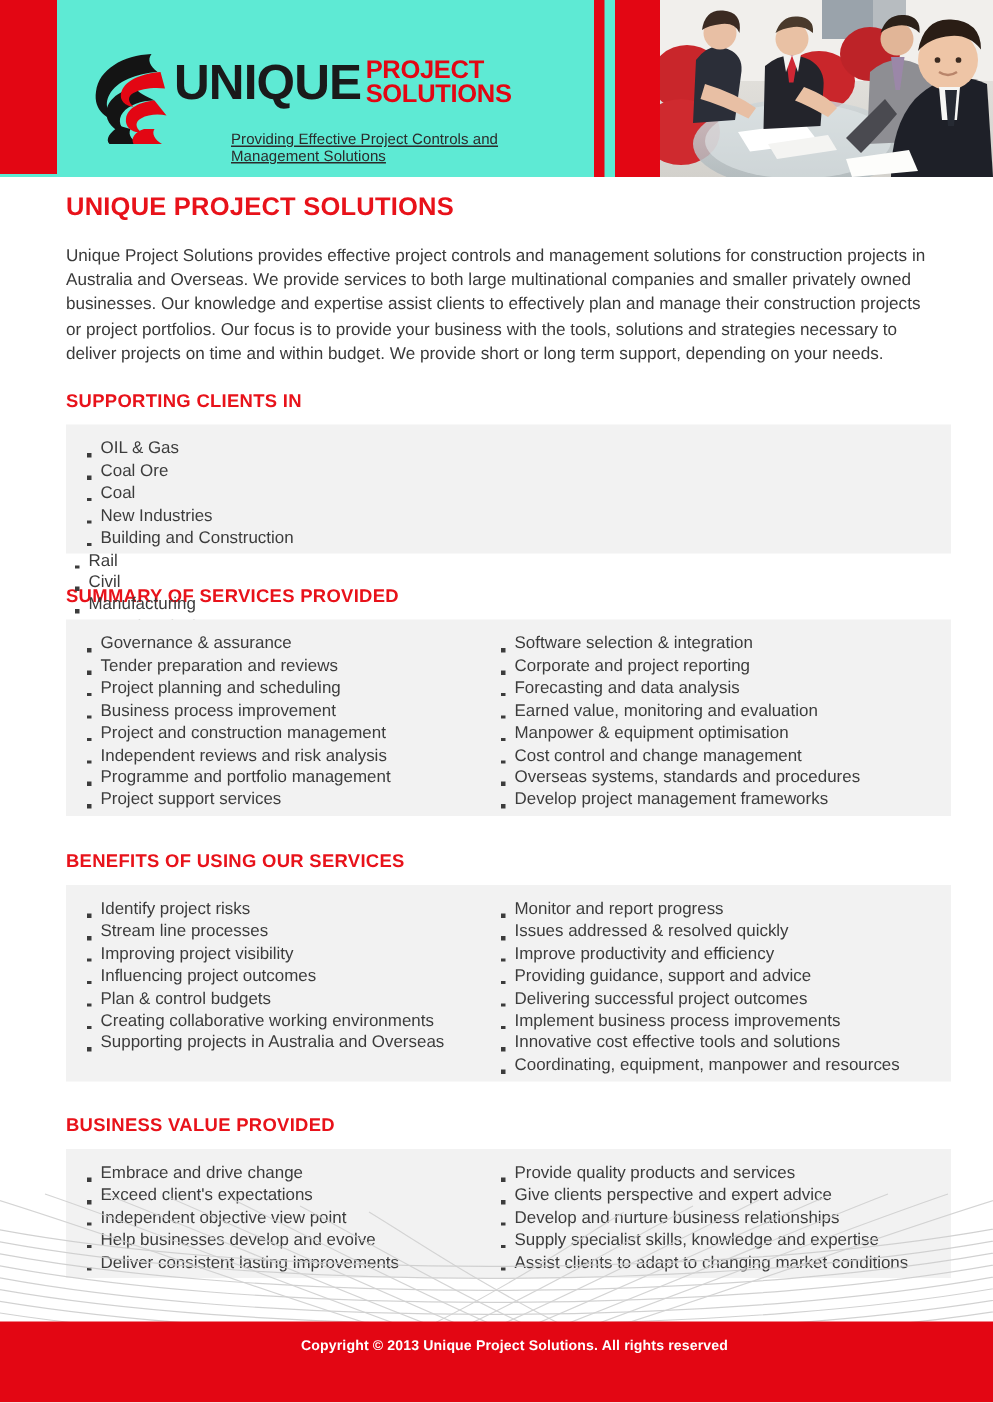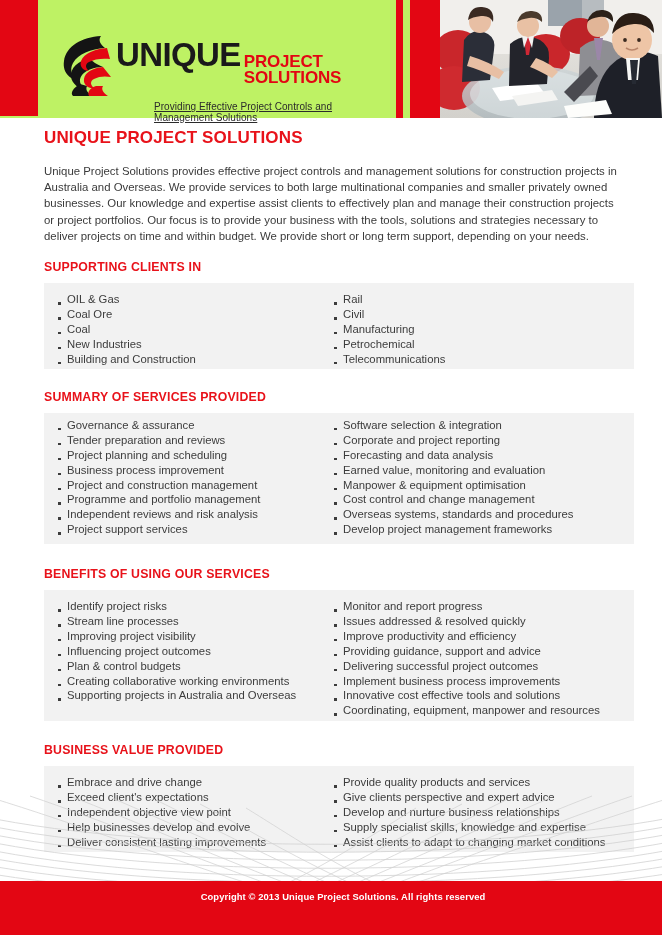--- a/index.html
+++ b/index.html
@@ -18,21 +18,21 @@
     overflow: hidden;
     background: #ffffff;
   }
 
   
   #header {
     position: absolute;
     left: 0; top: 0;
     width: 662px;
     height: 118px;
-    background: #bef264;
+    background: #5eead4;
   }
   .red-bar-left {
     position: absolute;
     left: 0; top: 0;
     width: 38px;
     height: 116px;
     background: #e30613;
   }
   .red-bar-thin {
     position: absolute;
@@ -81,21 +81,21 @@
   .logo-unique {
     font-family: "Liberation Sans", sans-serif;
     font-weight: bold;
     font-size: 33px;
     letter-spacing: -0.6px;
     color: #1a1a1a;
     line-height: 34px;
   }
   .logo-ps {
     margin-left: 3px;
-    margin-top: 16px;
+    margin-top: 1px;
     line-height: 15.5px;
   }
   .logo-project, .logo-solutions {
     font-family: "Liberation Sans", sans-serif;
     font-weight: bold;
     font-size: 17px;
     color: #e30613;
     letter-spacing: -0.2px;
     display: block;
   }
@@ -308,21 +308,21 @@
       </div>
     </div>
   </div>
 
   <div id="content">
     <div class="wrap">
       <h1 class="doc-title">UNIQUE PROJECT SOLUTIONS</h1>
       <p class="intro">Unique Project Solutions provides effective project controls and management solutions for construction projects in Australia and Overseas.  We provide services to both large multinational companies and smaller privately owned businesses. Our knowledge and expertise assist clients to effectively plan and manage their construction projects or project portfolios.  Our focus is to provide your business with the tools, solutions and strategies necessary to deliver projects on time and within budget.  We provide short or long term support, depending on your needs.</p>
 
       <h2 class="section-head" style="margin-top:16px;">SUPPORTING CLIENTS IN</h2>
-      <div class="panel" style="margin-top:9px;height:86px;">
+      <div class="panel" style="margin-top:9px;height:86px;flex-direction:column;">
         <div class="panel-col left">
           <ul class="bl">
             <li>OIL &amp; Gas</li>
             <li>Coal Ore</li>
             <li>Coal</li>
             <li>New Industries</li>
             <li>Building and Construction</li>
           </ul>
         </div>
         <div class="panel-col right">
@@ -330,30 +330,30 @@
             <li>Rail</li>
             <li>Civil</li>
             <li>Manufacturing</li>
             <li>Petrochemical</li>
             <li>Telecommunications</li>
           </ul>
         </div>
       </div>
 
       <h2 class="section-head" style="margin-top:21px;">SUMMARY OF SERVICES PROVIDED</h2>
-      <div class="panel" style="margin-top:9px;height:131px;align-items:center;">
+      <div class="panel" style="margin-top:9px;height:131px;">
         <div class="panel-col left">
           <ul class="bl">
             <li>Governance &amp; assurance</li>
             <li>Tender preparation and reviews</li>
             <li>Project planning and scheduling</li>
             <li>Business process improvement</li>
             <li>Project and construction management</li>
+            <li>Independent reviews and risk analysis</li>
             <li>Programme and portfolio management</li>
-            <li>Independent reviews and risk analysis</li>
             <li>Project support services</li>
           </ul>
         </div>
         <div class="panel-col right">
           <ul class="bl">
             <li>Software selection &amp; integration</li>
             <li>Corporate and project reporting</li>
             <li>Forecasting and data analysis</li>
             <li>Earned value, monitoring and evaluation</li>
             <li>Manpower &amp; equipment optimisation</li>

